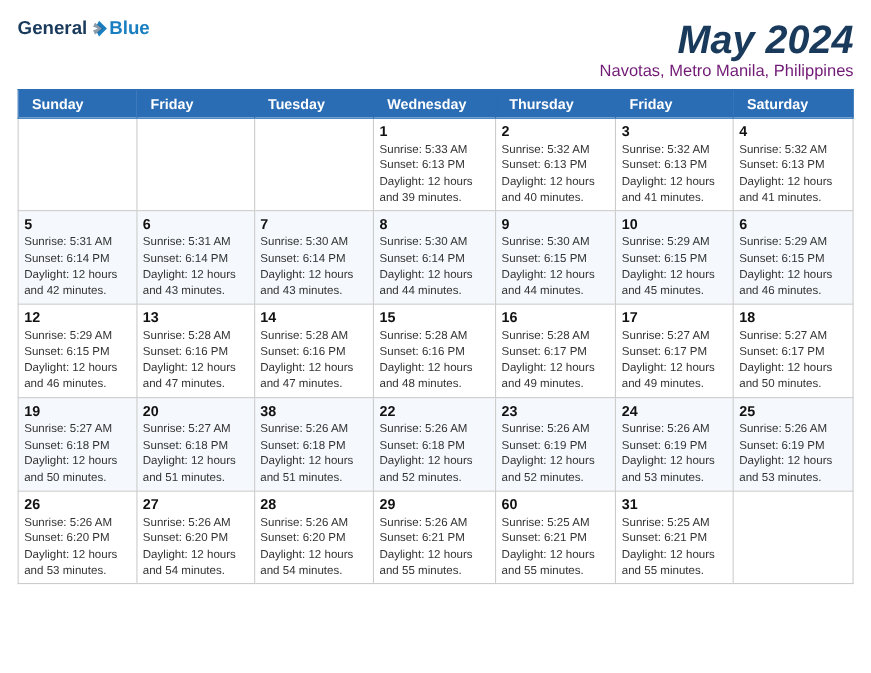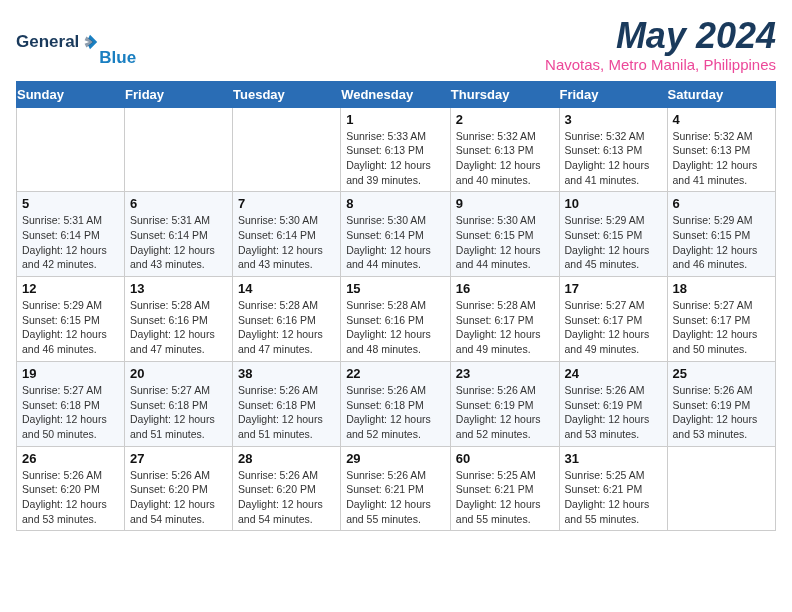--- a/index.html
+++ b/index.html
@@ -22,48 +22,48 @@
       align-items: flex-start;
     }
     .logo-text {
       display: flex;
       align-items: center;
       font-size: 18px;
       font-weight: bold;
       color: #1a3a5c;
     }
     .logo-general { color: #1a3a5c; font-size: 17px; }
-    .logo-blue { color: #1a7fc1; font-size: 17px; margin-top: 32px; }
+    .logo-blue { color: #1a7fc1; font-size: 17px; }
     .logo-icon {
       width: 18px;
       height: 18px;
       margin-left: 2px;
     }
     .title-area { text-align: right; }
     .month-title {
       font-size: 36px;
       font-weight: bold;
       color: #1a3a5c;
       line-height: 1.1;
       font-style: italic;
     }
     .location {
       font-size: 15px;
-      color: #ec4899;
+      color: #701a75;
     }
     .calendar {
       width: 100%;
       border-collapse: collapse;
       margin-top: 4px;
     }
     .calendar th {
       background-color: #2a6db5;
       color: white;
       text-align: left;
-      padding: 5px 0;
+      padding: 5px 12px;
       font-size: 13px;
       border: 1px solid #2a6db5;
     }
     .calendar td {
       border: 1px solid #ccc;
       vertical-align: top;
       padding: 4px 5px;
       width: 113px;
       min-height: 80px;
       font-size: 11px;

